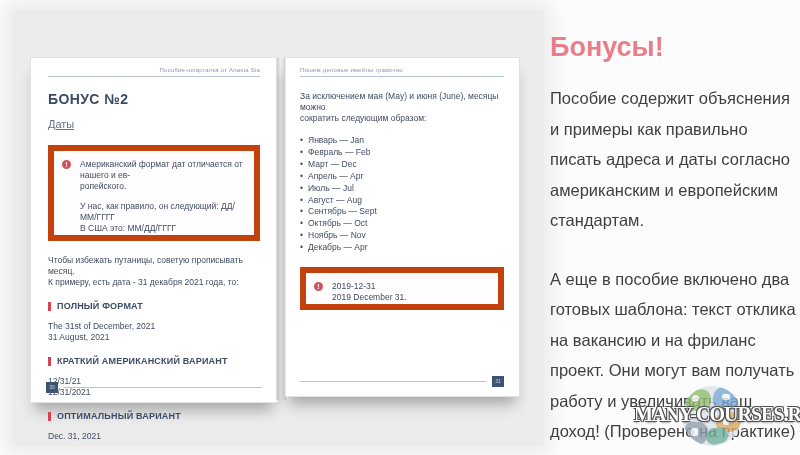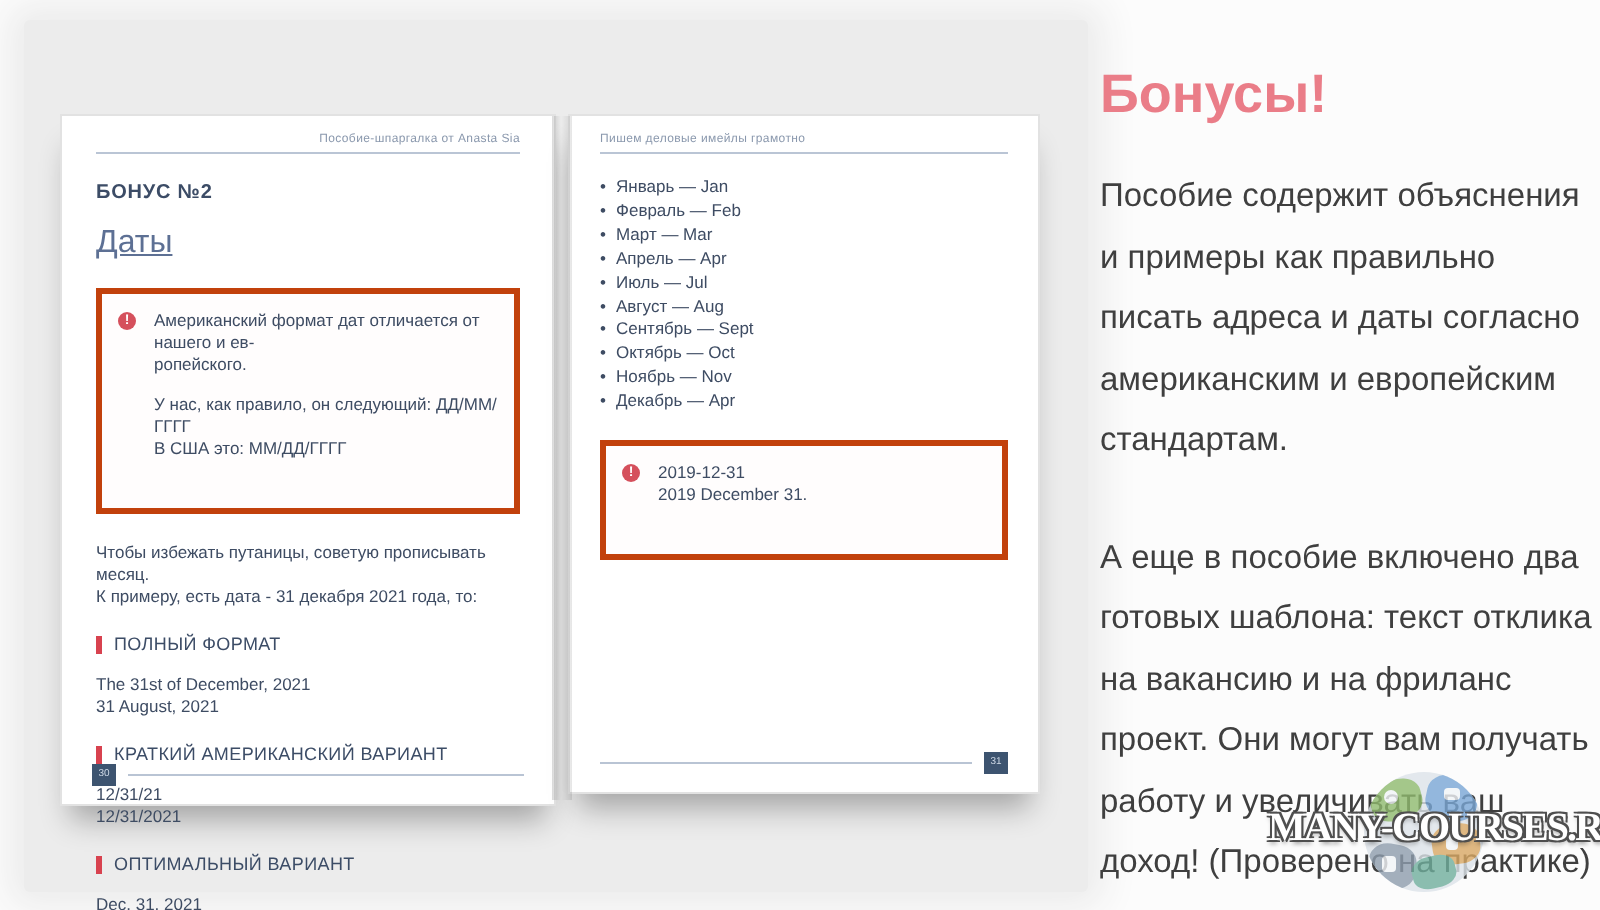--- a/index.html
+++ b/index.html
@@ -23,36 +23,36 @@
   .page-left{left:30px;top:57px;width:248px;height:346px;padding:7px 17px;}
   .page-right{left:284px;top:57px;width:236px;height:340px;padding:7px 15px;}
   .spine{position:absolute;left:276px;top:58px;width:10px;height:342px;
     background:linear-gradient(90deg,rgba(0,0,0,.14),rgba(0,0,0,0) 45%,rgba(0,0,0,.10));}
   .page-head{
     font-size:6px;color:#8a98ad;border-bottom:1px solid #bac5d5;
     padding-bottom:3px;margin-top:2px;letter-spacing:.2px;
   }
   .head-right{text-align:right;}
   .head-left{text-align:left;}
-  .doc-title{font-size:10px;font-weight:bold;color:#3c4c66;margin-top:14px;letter-spacing:.4px;}
-  .doc-link{display:inline-block;font-size:16px;color:#5d7094;text-decoration:underline;margin-top:11px;}
+  .doc-title{font-size:14px;font-weight:bold;color:#3c4c66;margin-top:14px;letter-spacing:.4px;}
+  .doc-link{display:inline-block;font-size:11px;color:#5d7094;text-decoration:underline;margin-top:11px;}
   .callout{
-    position:relative;border:3px solid #c2410c;background:#fffdfd;
-    margin-top:13px;padding:8px 8px 24px 26px;
+    position:relative;border:6px solid #c2410c;background:#fffdfd;
+    margin-top:13px;padding:8px 8px 1px 26px;
   }
   .warn-icon{
     position:absolute;left:8px;top:9px;width:9px;height:9px;border-radius:50%;
     background:#d5505c;color:#fff;font-size:7px;font-weight:bold;line-height:9px;text-align:center;
   }
   .t{font-size:8.5px;line-height:11px;}
   .gap{height:9px;}
   .para{margin-top:14px;}
   .fmt-head{display:flex;align-items:center;margin-top:13px;}
   .red-bar{width:3px;height:9px;background:#d8424f;margin-right:6px;flex:none;}
-  .fmt-label{font-size:9px;font-weight:normal;color:#3c4c66;letter-spacing:.2px;}
+  .fmt-label{font-size:9px;font-weight:bold;color:#3c4c66;letter-spacing:.2px;}
   .fmt-ex{margin-top:10px;}
   .page-foot{
     position:absolute;left:15px;right:15px;bottom:9px;
     display:flex;align-items:center;
   }
   .foot-rule{flex:1;border-top:1px solid #b9c4d4;}
   .page-badge{
     width:12px;height:11px;background:#3d5470;color:#cfd9e6;
     font-size:5px;line-height:11px;text-align:center;flex:none;
   }
@@ -145,33 +145,37 @@
 
   <div class="page-foot">
     <span class="page-badge">30</span>
     <span class="foot-rule"></span>
   </div>
 </div>
 
 <div class="page page-right">
   <div class="page-head head-left">Пишем деловые имейлы грамотно</div>
 
+  <div class="para">
+    <div class="t">За исключением мая (May) и июня (June), месяцы можно</div>
+    <div class="t">сократить следующим образом:</div>
+  </div>
 
   <div class="months">
       <div class="month-item">
         <span class="bullet">•</span>
         <span>Январь — Jan</span>
       </div>
       <div class="month-item">
         <span class="bullet">•</span>
         <span>Февраль — Feb</span>
       </div>
       <div class="month-item">
         <span class="bullet">•</span>
-        <span>Март — Mar</span>
+        <span>Март — Dec</span>
       </div>
       <div class="month-item">
         <span class="bullet">•</span>
         <span>Апрель — Apr</span>
       </div>
       <div class="month-item">
         <span class="bullet">•</span>
         <span>Июль — Jul</span>
       </div>
       <div class="month-item">

